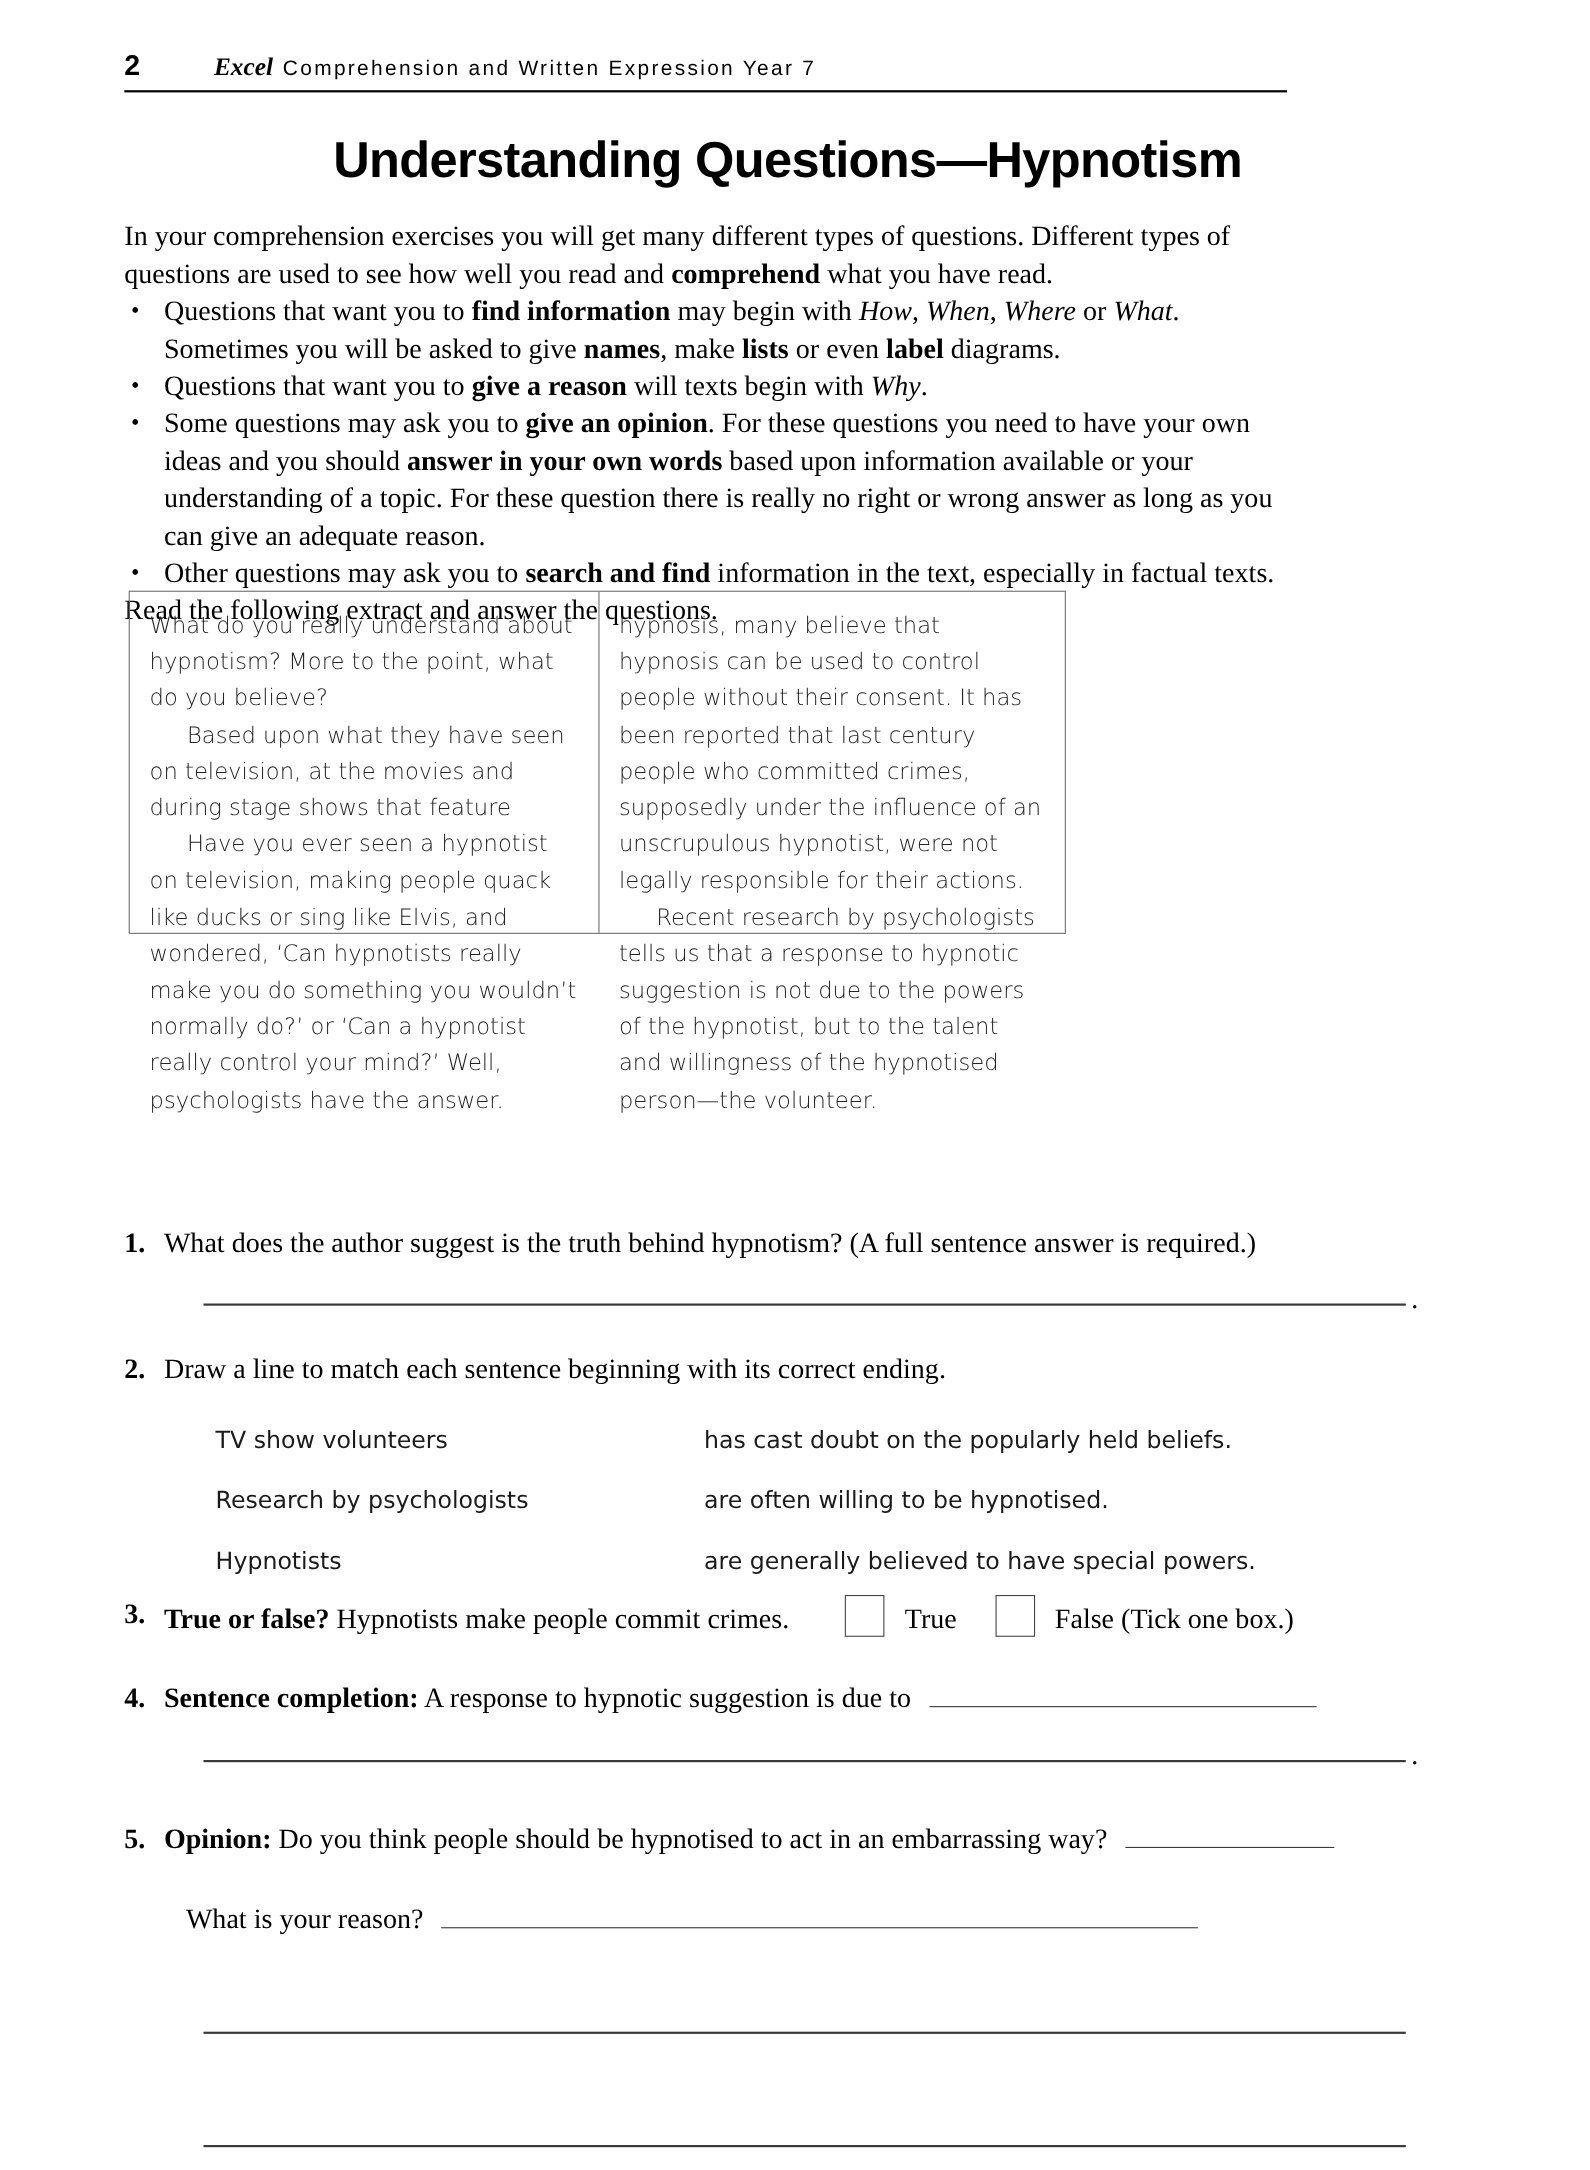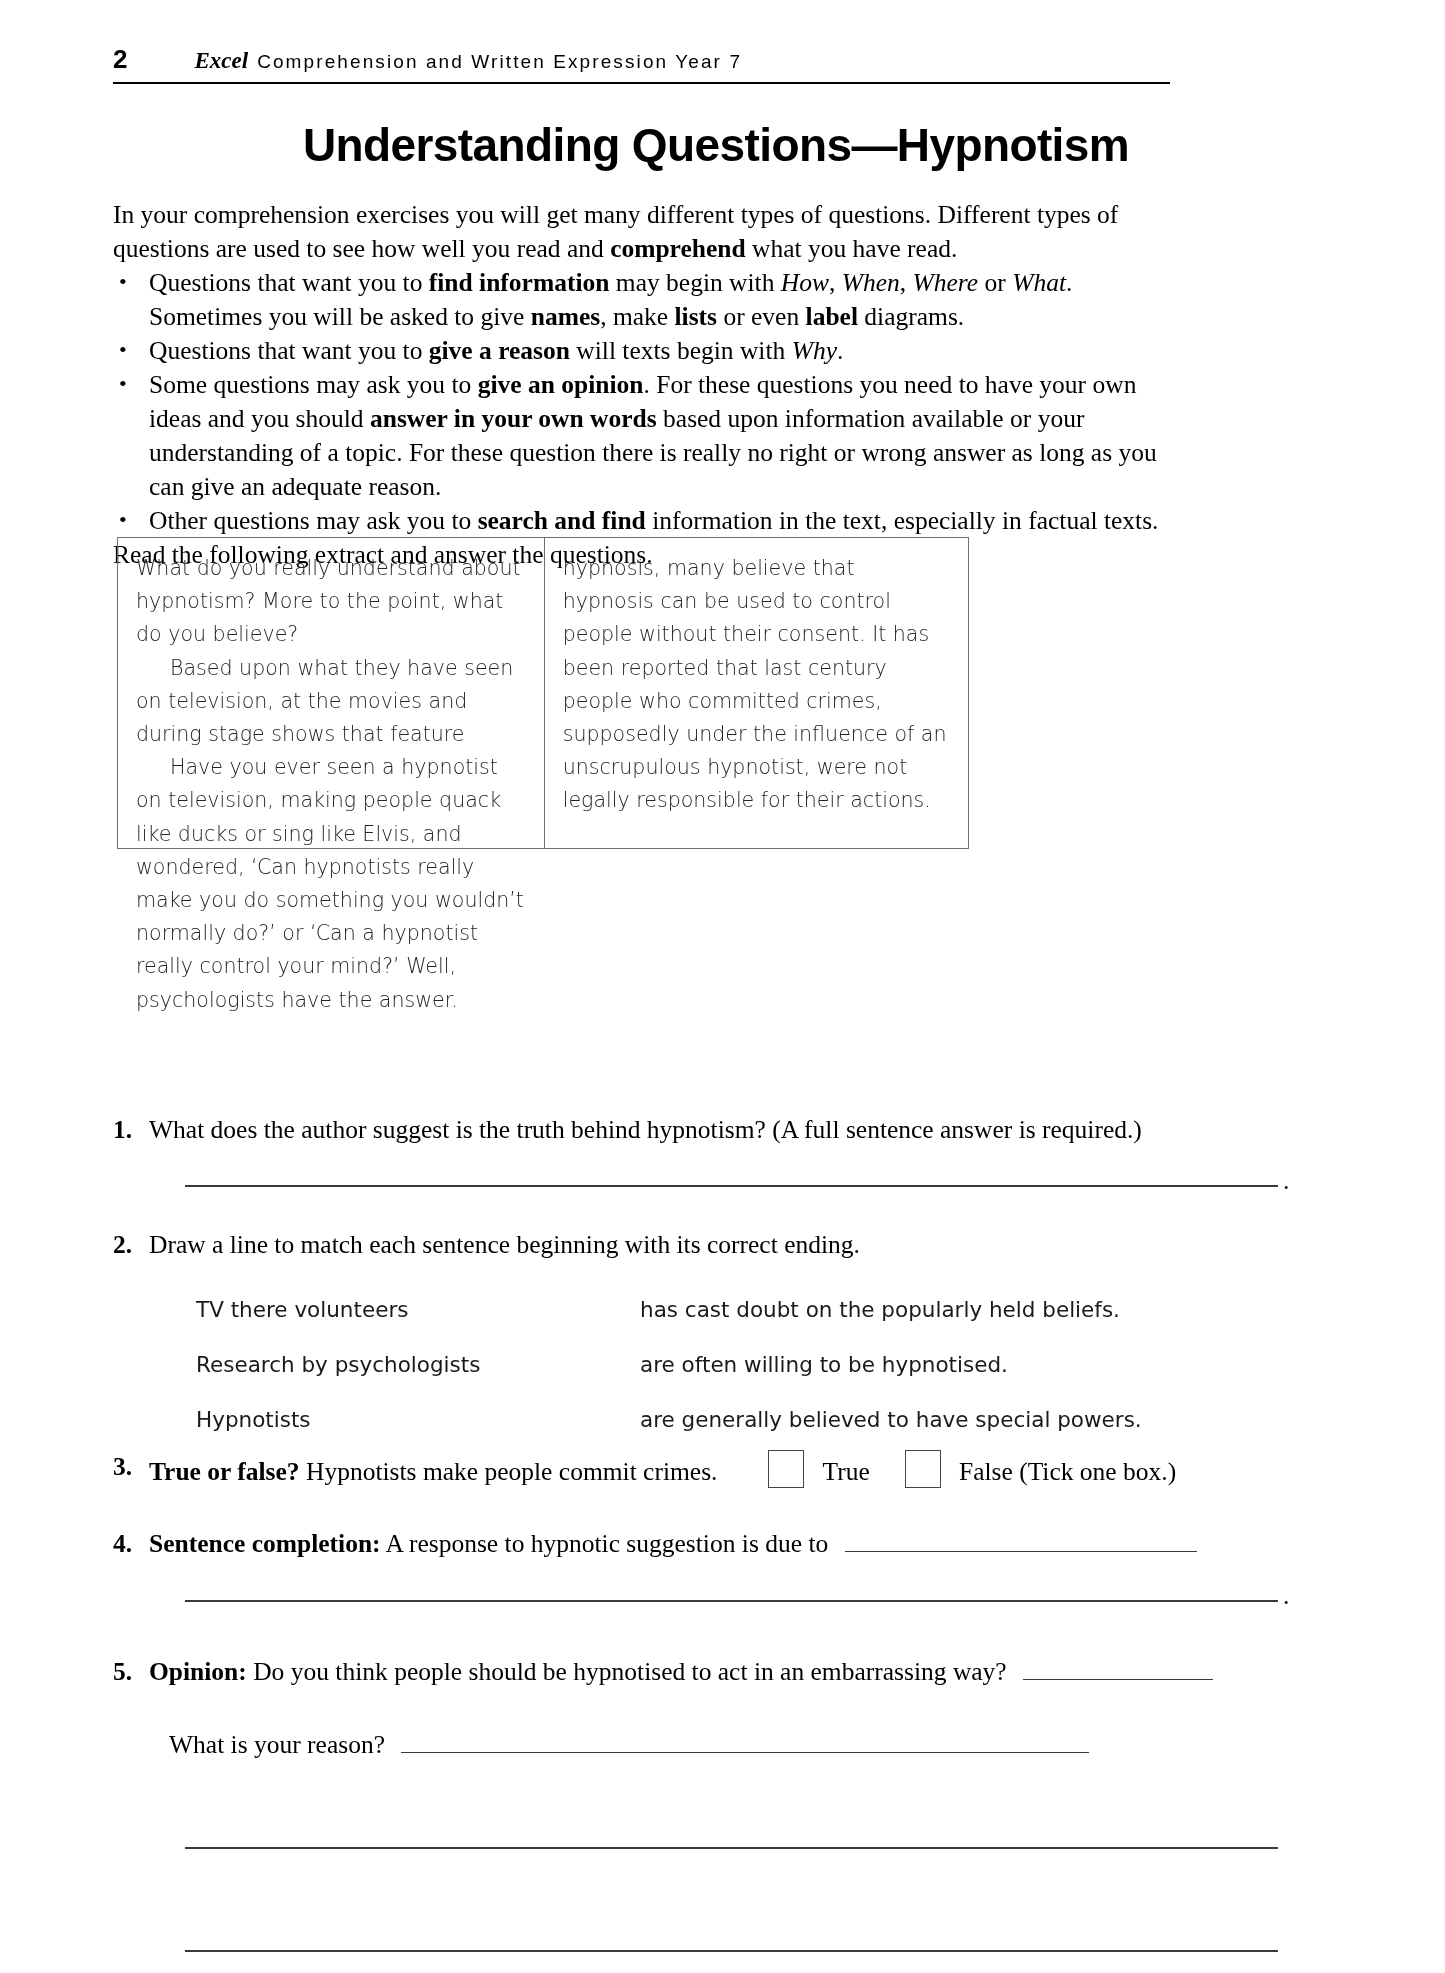--- a/index.html
+++ b/index.html
@@ -236,36 +236,37 @@
   </div>
 
   <div class="extract">
     <div class="extract-col left">
       <p>What do you really understand about hypnotism? More to the point, what do you believe?</p>
       <p class="indent">Based upon what they have seen on television, at the movies and during stage shows that feature</p>
       <p class="indent">Have you ever seen a hypnotist on television, making people quack like ducks or sing like Elvis, and wondered, ‘Can hypnotists really make you do something you wouldn’t normally do?’ or ‘Can a hypnotist really control your mind?’ Well, psychologists have the answer.</p>
     </div>
     <div class="extract-col right">
       <p>hypnosis, many believe that hypnosis can be used to control people without their consent. It has been reported that last century people who committed crimes, supposedly under the influence of an unscrupulous hypnotist, were not legally responsible for their actions.</p>
+      <p class="indent">Recent research by psychologists tells us that a response to hypnotic suggestion is not due to the powers of the hypnotist, but to the talent and willingness of the hypnotised person—the volunteer.</p>
     </div>
   </div>
 
   <div class="q" style="left:113px; top:1113px; width:1062px;">
     <span class="num">1.</span>
     <span class="qbody">What does the author suggest is the truth behind hypnotism? (A full sentence answer is required.)</span>
   </div>
   <div class="rule-line" style="left:185px; top:1185px; width:1093px;"></div>
   <div class="rule-period" style="left:1283px; top:1168px;">.</div>
 
   <div class="q" style="left:113px; top:1228px; width:1062px;">
     <span class="num">2.</span>
     <span class="qbody">Draw a line to match each sentence beginning with its correct ending.</span>
   </div>
 
-  <div class="match-row match-left" style="top:1297px;">TV there volunteers</div>
+  <div class="match-row match-left" style="top:1297px;">TV show volunteers</div>
   <div class="match-row match-right" style="top:1297px;">has cast doubt on the popularly held beliefs.</div>
 
   <div class="match-row match-left" style="top:1352px;">Research by psychologists</div>
   <div class="match-row match-right" style="top:1352px;">are often willing to be hypnotised.</div>
 
   <div class="match-row match-left" style="top:1407px;">Hypnotists</div>
   <div class="match-row match-right" style="top:1407px;">are generally believed to have special powers.</div>
 
   <div class="q" style="left:113px; top:1450px; width:1180px; white-space:nowrap;">
     <span class="num">3.</span>

